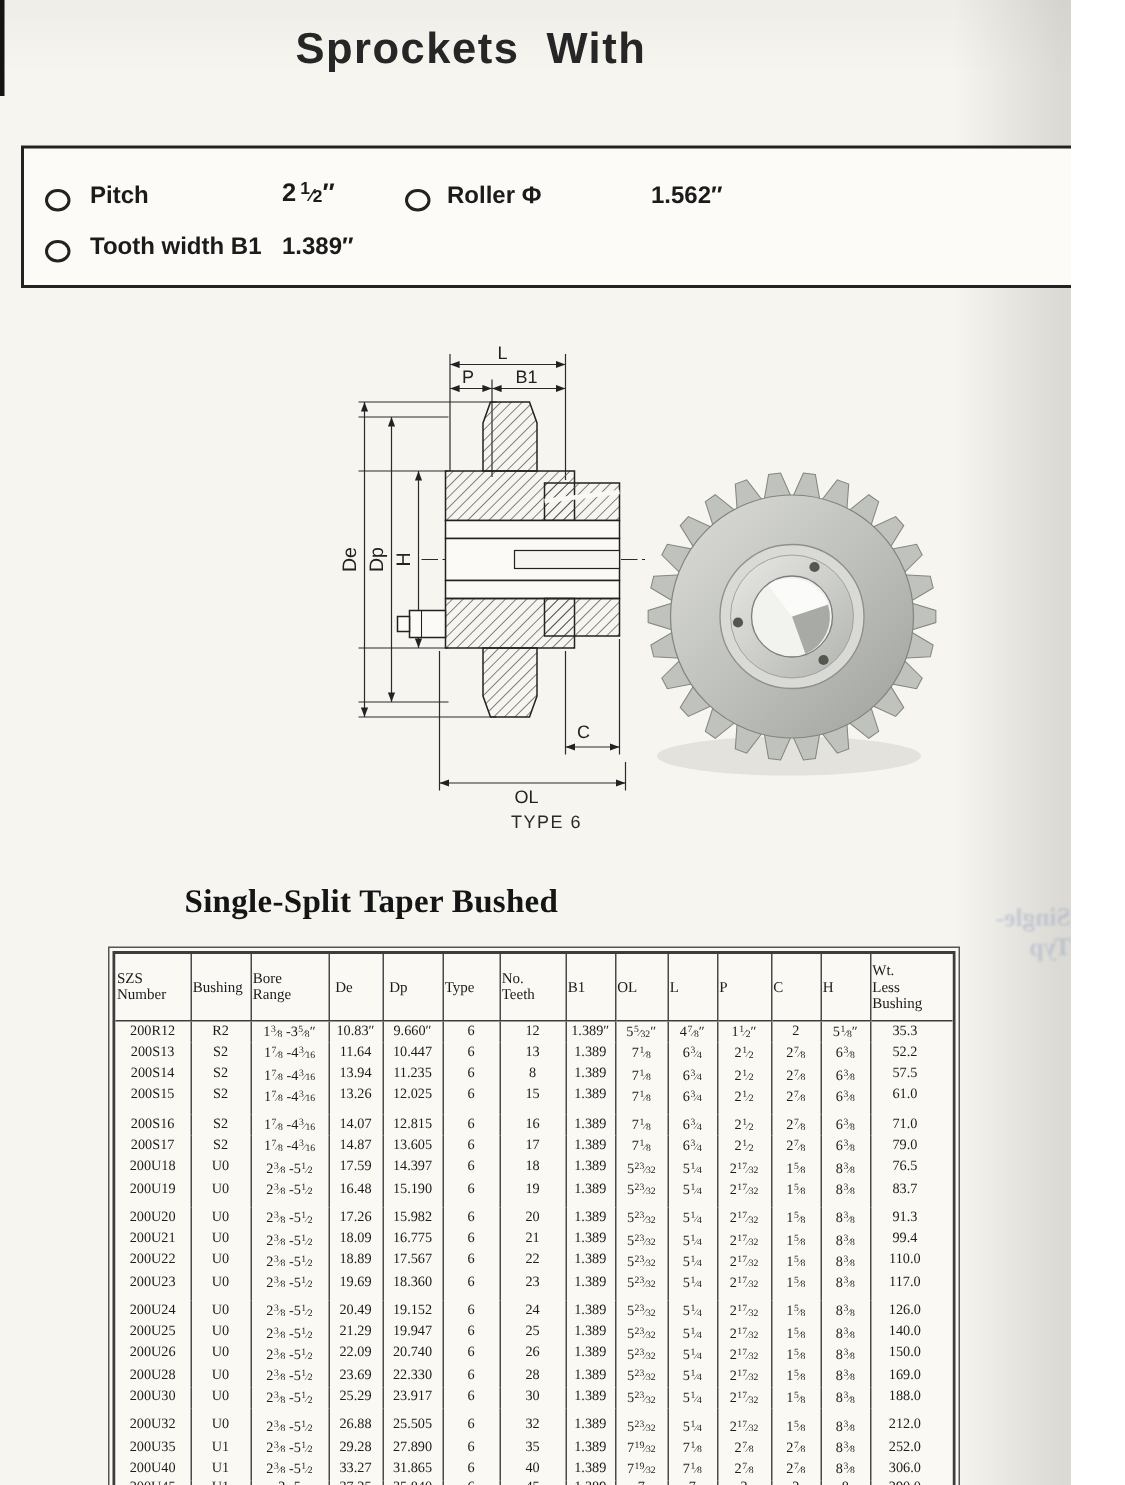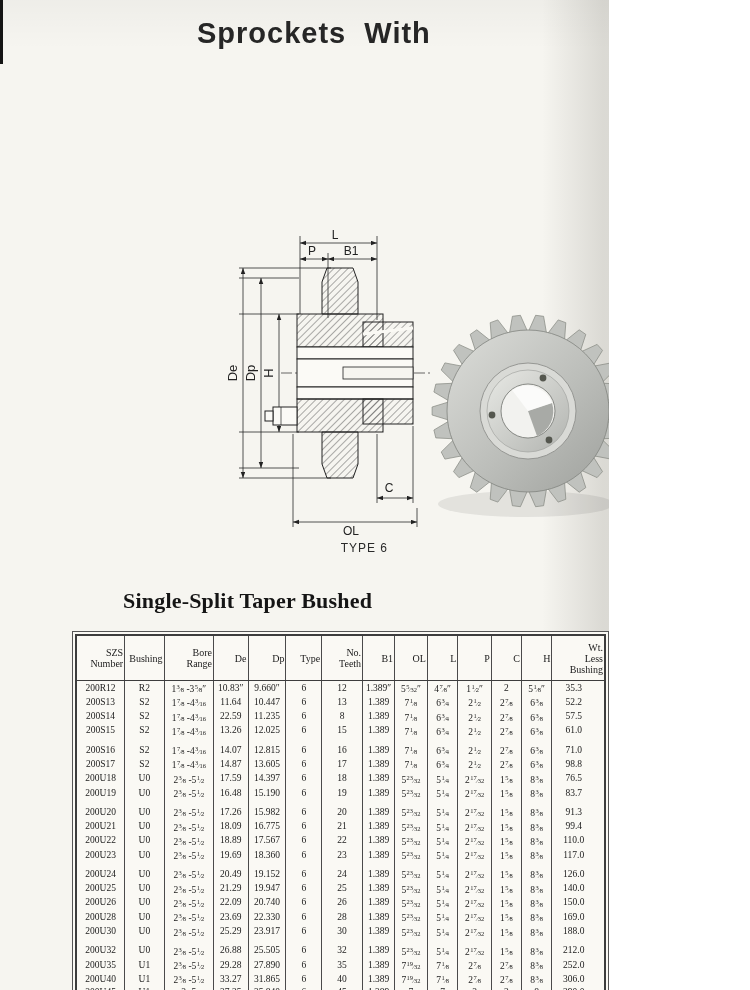--- a/index.html
+++ b/index.html
@@ -1,16 +1,16 @@
 <!DOCTYPE html>
 <html><head>
 <meta charset="utf-8">
 <style>
   html,body{margin:0;padding:0;}
-  .page{position:relative;width:609px;height:990px;overflow:hidden;
+  .page{position:relative;width:714px;height:990px;overflow:hidden;
     font-family:"Liberation Sans",sans-serif;color:#1e1e1e;
     background:
       linear-gradient(to right, rgba(0,0,0,0) 89%, rgba(110,108,100,0.20) 99%),
       linear-gradient(to bottom, rgba(0,0,0,0.03), rgba(0,0,0,0) 5%),
       #f6f5f0;}
   
   .edge-line{position:absolute;left:0;top:0;width:3px;height:64px;background:#141414;}
   .corner-mark{position:absolute;left:722px;top:-4px;width:34px;height:7px;background:#141414;transform:rotate(24deg);}
   
   .title{position:absolute;left:197px;top:16px;font-weight:bold;font-size:29px;line-height:34px;
@@ -34,21 +34,21 @@
   
   .section-heading{position:absolute;left:78px;top:588px;font-family:"Liberation Serif",serif;
     font-weight:bold;font-size:22px;letter-spacing:0.2px;color:#151515;margin-left:45px;}
   .ghost{position:absolute;left:645px;top:602px;font-family:"Liberation Serif",serif;font-weight:bold;
     font-size:17px;color:#8d9cc0;opacity:0.38;transform:scaleX(-1) rotate(1deg);filter:blur(0.8px);}
   
   .tbl-outer{position:absolute;left:72px;top:631px;border:1px solid #555;padding:2px;background:#faf9f4;}
   .tbl-inner{border:2px solid #3d3d3d;}
   table.spec{border-collapse:collapse;table-layout:fixed;background:#faf9f4;}
   table.spec th{font-family:"Liberation Serif",serif;font-weight:normal;font-size:10px;line-height:11px;
-    white-space:pre-line;text-align:right;vertical-align:middle;height:42px;
+    white-space:pre-line;text-align:left;vertical-align:middle;height:42px;
     border-bottom:1.5px solid #3d3d3d;border-left:1px solid #4a4a4a;color:#1b1b1b;}
   table.spec td{font-family:"Liberation Serif",serif;font-size:9.5px;line-height:11.2px;height:11.2px;
     white-space:nowrap;text-align:center;border-left:1px solid #4a4a4a;color:#1b1b1b;overflow:hidden;padding:0;}
   table.spec th:first-child, table.spec td:first-child{border-left:none;}
   table.spec tr.gap td{height:5px;line-height:5px;font-size:2px;}
   table.spec tr.first-of-group td{padding-top:0;}
   td.a-l, th.a-l{text-align:left;padding-left:4px;}
   td.a-r{text-align:right;padding-right:6px;}
   td.c13.a-r{padding-right:9px;}
   
@@ -59,20 +59,31 @@
 
 <div class="page">
 
   <div class="edge-line"></div>
   <div class="corner-mark"></div>
 
   <div class="title">
     <div>Sprockets With</div>
   </div>
 
+  <div class="spec-box">
+    <span class="bullet" style="left:14px;top:27px;"></span>
+    <span class="spec-label" style="left:44px;top:23px;">Pitch</span>
+    <span class="spec-value big" style="left:172px;top:20px;">2<span class="thin"> </span><span class="fnum">1</span><span class="fsl">⁄</span><span class="fden">2</span>″</span>
+    <span class="bullet" style="left:254px;top:27px;"></span>
+    <span class="spec-label" style="left:282px;top:23px;">Roller Φ</span>
+    <span class="spec-value" style="left:418px;top:23px;">1.562″</span>
+    <span class="bullet" style="left:14px;top:61px;"></span>
+    <span class="spec-label" style="left:44px;top:57px;">Tooth width B1</span>
+    <span class="spec-value" style="left:172px;top:57px;">1.389″</span>
+  </div>
 
   <svg class="diagram" width="232" height="312" viewBox="0 0 232 312">
     <defs>
       <pattern id="hatch" patternUnits="userSpaceOnUse" width="5" height="5" patternTransform="rotate(45)">
         <line x1="0" y1="0" x2="0" y2="5" stroke="#4a4a4a" stroke-width="0.9"></line>
       </pattern>
       <marker id="ar" markerWidth="9" markerHeight="8" refX="8" refY="3" orient="auto-start-reverse">
         <path d="M0,0 L8,3 L0,6 z" fill="#222"></path>
       </marker>
     </defs>
@@ -267,21 +278,21 @@
               <td class="c9 a-l">6<span class="thin"> </span><span class="fnum">3</span><span class="fsl">⁄</span><span class="fden">4</span></td>
               <td class="c10 a-l">2<span class="thin"> </span><span class="fnum">1</span><span class="fsl">⁄</span><span class="fden">2</span></td>
               <td class="c11 a-l">2<span class="thin"> </span><span class="fnum">7</span><span class="fsl">⁄</span><span class="fden">8</span></td>
               <td class="c12 a-l">6<span class="thin"> </span><span class="fnum">3</span><span class="fsl">⁄</span><span class="fden">8</span></td>
               <td class="c13 a-r">52.2</td>
             </tr>
             <tr>
               <td class="c0">200S14</td>
               <td class="c1">S2</td>
               <td class="c2 a-l">1<span class="thin"> </span><span class="fnum">7</span><span class="fsl">⁄</span><span class="fden">8</span> -4<span class="thin"> </span><span class="fnum">3</span><span class="fsl">⁄</span><span class="fden">16</span></td>
-              <td class="c3 a-l">22.59</td>
+              <td class="c3 a-l">13.94</td>
               <td class="c4 a-r">11.235</td>
               <td class="c5">6</td>
               <td class="c6">8</td>
               <td class="c7">1.389</td>
               <td class="c8 a-l">7<span class="thin"> </span><span class="fnum">1</span><span class="fsl">⁄</span><span class="fden">8</span></td>
               <td class="c9 a-l">6<span class="thin"> </span><span class="fnum">3</span><span class="fsl">⁄</span><span class="fden">4</span></td>
               <td class="c10 a-l">2<span class="thin"> </span><span class="fnum">1</span><span class="fsl">⁄</span><span class="fden">2</span></td>
               <td class="c11 a-l">2<span class="thin"> </span><span class="fnum">7</span><span class="fsl">⁄</span><span class="fden">8</span></td>
               <td class="c12 a-l">6<span class="thin"> </span><span class="fnum">3</span><span class="fsl">⁄</span><span class="fden">8</span></td>
               <td class="c13 a-r">57.5</td>
@@ -341,21 +352,21 @@
               <td class="c3 a-l">14.87</td>
               <td class="c4 a-r">13.605</td>
               <td class="c5">6</td>
               <td class="c6">17</td>
               <td class="c7">1.389</td>
               <td class="c8 a-l">7<span class="thin"> </span><span class="fnum">1</span><span class="fsl">⁄</span><span class="fden">8</span></td>
               <td class="c9 a-l">6<span class="thin"> </span><span class="fnum">3</span><span class="fsl">⁄</span><span class="fden">4</span></td>
               <td class="c10 a-l">2<span class="thin"> </span><span class="fnum">1</span><span class="fsl">⁄</span><span class="fden">2</span></td>
               <td class="c11 a-l">2<span class="thin"> </span><span class="fnum">7</span><span class="fsl">⁄</span><span class="fden">8</span></td>
               <td class="c12 a-l">6<span class="thin"> </span><span class="fnum">3</span><span class="fsl">⁄</span><span class="fden">8</span></td>
-              <td class="c13 a-r">98.8</td>
+              <td class="c13 a-r">79.0</td>
             </tr>
             <tr>
               <td class="c0">200U18</td>
               <td class="c1">U0</td>
               <td class="c2 a-l">2<span class="thin"> </span><span class="fnum">3</span><span class="fsl">⁄</span><span class="fden">8</span> -5<span class="thin"> </span><span class="fnum">1</span><span class="fsl">⁄</span><span class="fden">2</span></td>
               <td class="c3 a-l">17.59</td>
               <td class="c4 a-r">14.397</td>
               <td class="c5">6</td>
               <td class="c6">18</td>
               <td class="c7">1.389</td>

